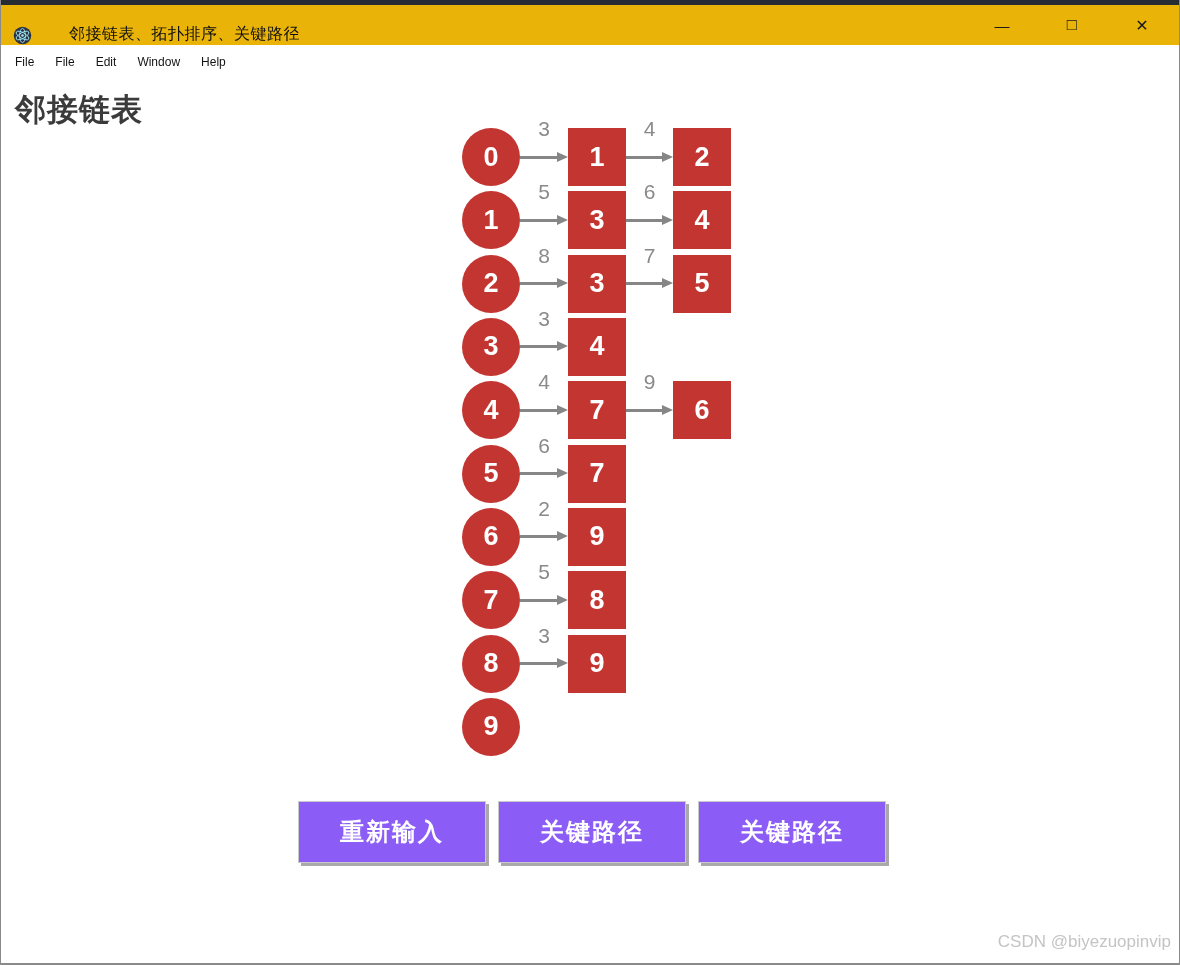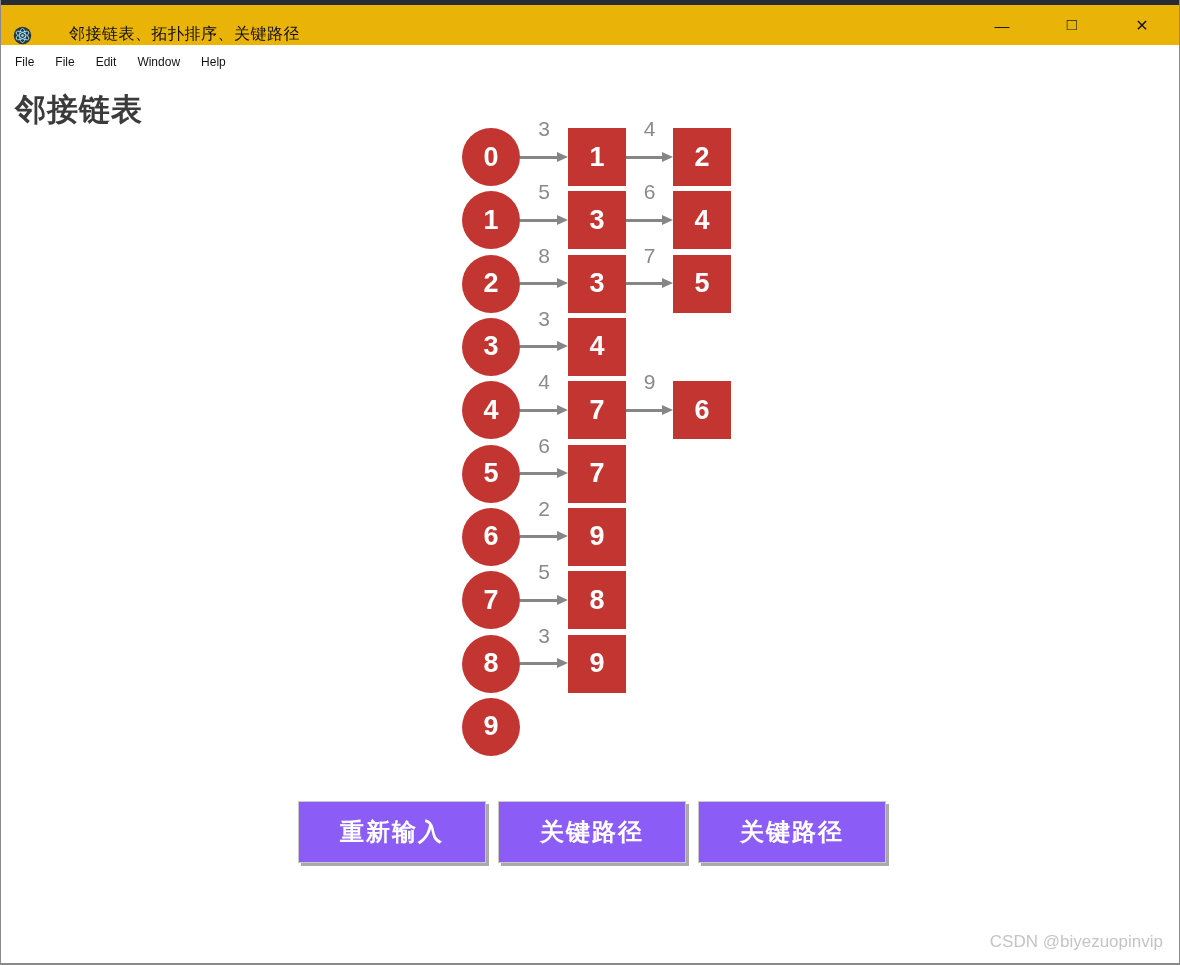--- a/index.html
+++ b/index.html
@@ -50,21 +50,21 @@
     background:#8b5cf6; color:#ffffff;
     font-family:"Liberation Sans","DejaVu Sans",sans-serif;
     font-size:24px; font-weight:bold; letter-spacing:2px;
     border:1px solid #c9c9c9;
     box-shadow:3px 3px 0 #a9a9a9;
     display:flex; align-items:center; justify-content:center;
     cursor:pointer;
   }
 
   
-  .watermark { position:absolute; right:16px; top:932px; font-size:17px; color:#c4c4c4; }
+  .watermark { position:absolute; right:8px; top:932px; font-size:17px; color:#c4c4c4; }
 </style>
 </head>
 <body>
 
 <div class="top-strip"></div>
 
 <div class="titlebar">
   <svg class="app-icon" viewBox="0 0 24 24">
     <circle cx="12" cy="12" r="11" fill="#2b3340"></circle>
     <g stroke="#9feaf9" stroke-width="1.1" fill="none">

